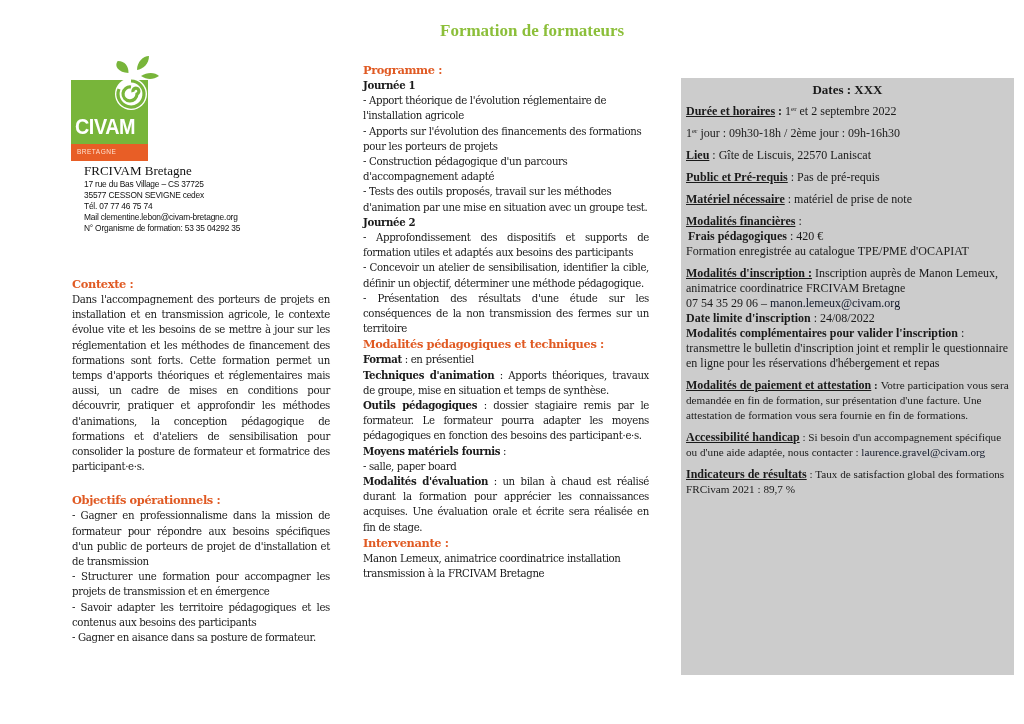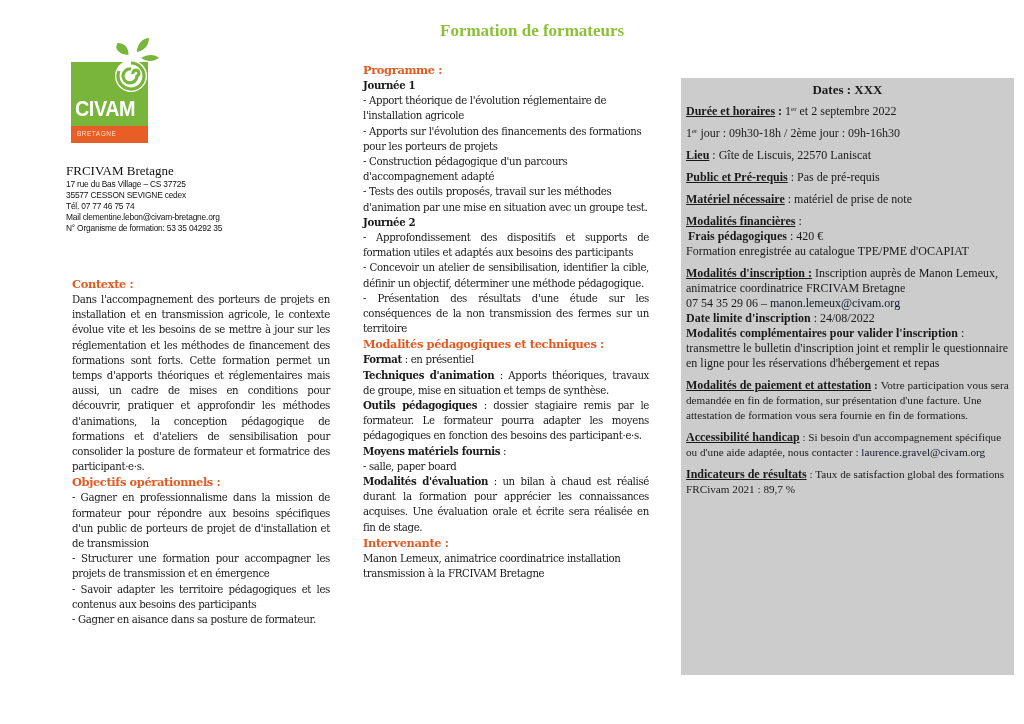--- a/index.html
+++ b/index.html
@@ -6,36 +6,36 @@
     html, body { width: 1024px; height: 724px; background: #ffffff; overflow: hidden; }
     body { position: relative; font-family: "DejaVu Serif", serif; color: #1a1a1a; }
 
     .title {
       position: absolute; left: 440px; top: 21px; width: 250px;
       font-family: "Liberation Serif", serif; font-weight: bold;
       font-size: 17px; color: #8cbf3a; white-space: nowrap;
     }
 
     
-    .logo { position: absolute; left: 71px; top: 36px; width: 95px; height: 108px; }
+    .logo { position: absolute; left: 71px; top: 54px; width: 95px; height: 108px; }
     .logo-green { position: absolute; left: 0; top: 26px; width: 77px; height: 64px; background: #78b53a; }
     .logo-orange { position: absolute; left: 0; top: 90px; width: 77px; height: 17px; background: #e85e26; }
     .logo-civam {
       position: absolute; left: 4px; top: 60px; width: 72px;
       font-family: "Liberation Sans", sans-serif; font-weight: bold; font-size: 22px;
       color: #ffffff; letter-spacing: -0.5px; transform: scaleX(0.9); transform-origin: left;
     }
     .logo-bretagne {
       position: absolute; left: 6px; top: 94px;
       font-family: "Liberation Sans", sans-serif; font-size: 6.5px; color: #fde0d0; letter-spacing: 0.5px;
     }
     .logo-svg { position: absolute; left: 0; top: 0; }
 
     
-    .org { position: absolute; left: 66px; top: 163px; width: 260px; }
+    .org { position: absolute; left: 84px; top: 163px; width: 260px; }
     .org-name { font-family: "Liberation Serif", serif; font-size: 13px; color: #111; line-height: 16px; }
     .org-line { font-family: "Liberation Sans", sans-serif; font-size: 8.4px; line-height: 11px; color: #111; letter-spacing: -0.2px; }
 
     
     .col { position: absolute; font-family: "DejaVu Serif", serif; font-size: 10.2px; line-height: 15.2px; color: #1a1a1a; letter-spacing: -0.35px; }
     .col-left { left: 72px; top: 276px; width: 258px; }
     .col-mid { left: 363px; top: 62px; width: 286px; }
     .justify { text-align: justify; }
     .h-orange { color: #e05a23; font-weight: bold; font-size: 11.4px; line-height: 16px; }
     .h-black { font-weight: bold; }
@@ -81,21 +81,21 @@
   <div class="org-line">35577 CESSON SEVIGNE cedex</div>
   <div class="org-line">Tél. 07 77 46 75 74</div>
   <div class="org-line">Mail clementine.lebon@civam-bretagne.org</div>
   <div class="org-line">N° Organisme de formation: 53 35 04292 35</div>
 </div>
 
 <div class="col col-left">
   <div class="h-orange">Contexte :</div>
   <div class="justify">Dans l'accompagnement des porteurs de projets en installation et en transmission agricole, le contexte évolue vite et les besoins de se mettre à jour sur les réglementation et les méthodes de financement des formations sont forts. Cette formation permet un temps d'apports théoriques et réglementaires mais aussi, un cadre de mises en conditions pour découvrir, pratiquer et approfondir les méthodes d'animations, la conception pédagogique de formations et d'ateliers de sensibilisation pour consolider la posture de formateur et formatrice des participant·e·s.</div>
 
-  <div class="h-orange" style="margin-top:0">Objectifs opérationnels :</div>
+  <div class="h-orange" style="margin-top:18px">Objectifs opérationnels :</div>
   <div class="justify">- Gagner en professionnalisme dans la mission de formateur pour répondre aux besoins spécifiques d'un public de porteurs de projet de d'installation et de transmission</div>
   <div class="justify">- Structurer une formation pour accompagner les projets de transmission et en émergence</div>
   <div class="justify">- Savoir adapter les territoire pédagogiques et les contenus aux besoins des participants</div>
   <div class="justify">- Gagner en aisance dans sa posture de formateur.</div>
 </div>
 
 <div class="col col-mid">
   <div class="h-orange">Programme :</div>
   <div class="h-black">Journée 1</div>
   <div>- Apport théorique de l'évolution réglementaire de l'installation agricole</div>

